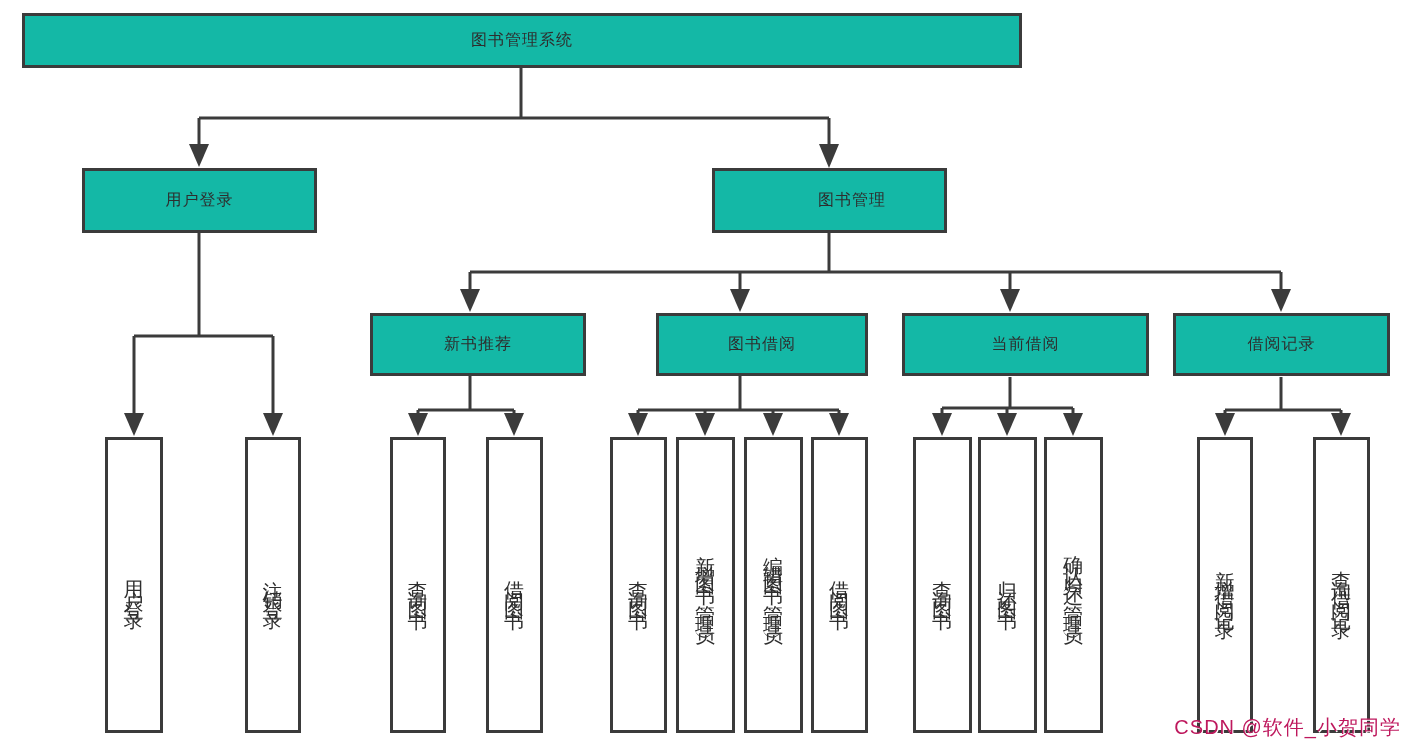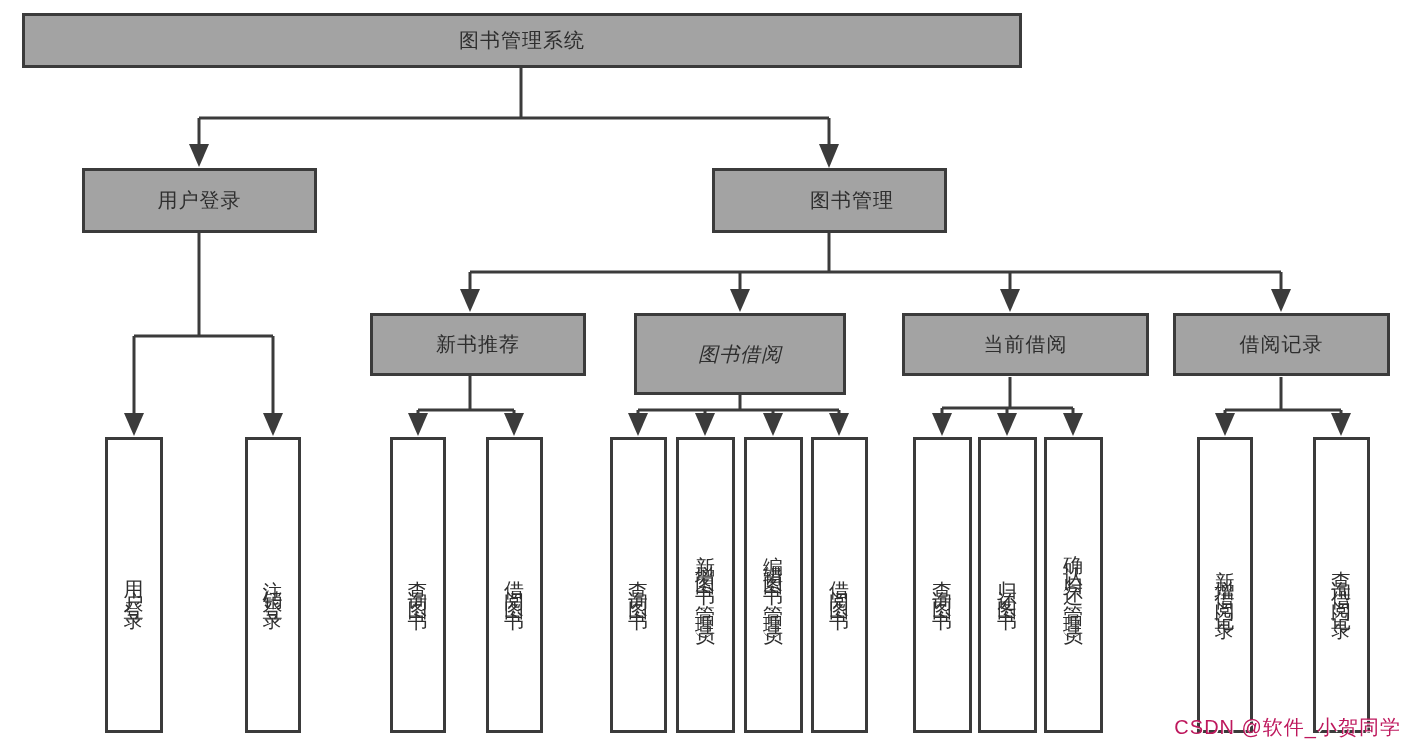--- a/index.html
+++ b/index.html
@@ -15,25 +15,25 @@
     position: absolute;
     left: 0; top: 0;
     width: 1405px; height: 747px;
   }
   svg.connectors line { stroke: #3b3b3b; stroke-width: 3; }
   svg.connectors polygon { fill: #3b3b3b; stroke: none; }
   .hbox {
     position: absolute;
     box-sizing: border-box;
     border: 3px solid #3b3b3b;
-    background: #a3a3a3;
+    background: #14b8a6;
     display: flex;
     align-items: center;
     justify-content: center;
-    font-size: 20px;
+    font-size: 16px;
     color: #2e2e2e;
     letter-spacing: 1px;
     white-space: nowrap;
   }
   .vbox {
     position: absolute;
     top: 437px;
     height: 296px;
     box-sizing: border-box;
     border: 3px solid #3b3b3b;
@@ -129,21 +129,21 @@
     <line x1="1341" y1="410" x2="1341" y2="416"></line>
     <polygon points="1331,413 1351,413 1341,436"></polygon>
   </svg>
 
   <div class="hbox" style="left:22px; top:13px; width:1000px; height:55px;">图书管理系统</div>
 
   <div class="hbox" style="left:82px; top:168px; width:235px; height:65px;">用户登录</div>
   <div class="hbox" style="left:712px; top:168px; width:235px; height:65px;padding-left:45px;">图书管理</div>
 
   <div class="hbox" style="left:362px; top:313px; width:216px; height:63px;margin-left:8px;">新书推荐</div>
-  <div class="hbox" style="left:634px; top:313px; width:212px; height:82px;font-style:italic;">图书借阅</div>
+  <div class="hbox" style="left:656px; top:313px; width:212px; height:63px;">图书借阅</div>
   <div class="hbox" style="left:902px; top:313px; width:247px; height:63px;">当前借阅</div>
   <div class="hbox" style="left:1173px; top:313px; width:217px; height:63px;text-align:right;">借阅记录</div>
 
   <div class="vbox" style="left:105px; width:58px;">
     <span>用户登录</span>
   </div>
   <div class="vbox" style="left:245px; width:56px;">
     <span>注销登录</span>
   </div>
 

